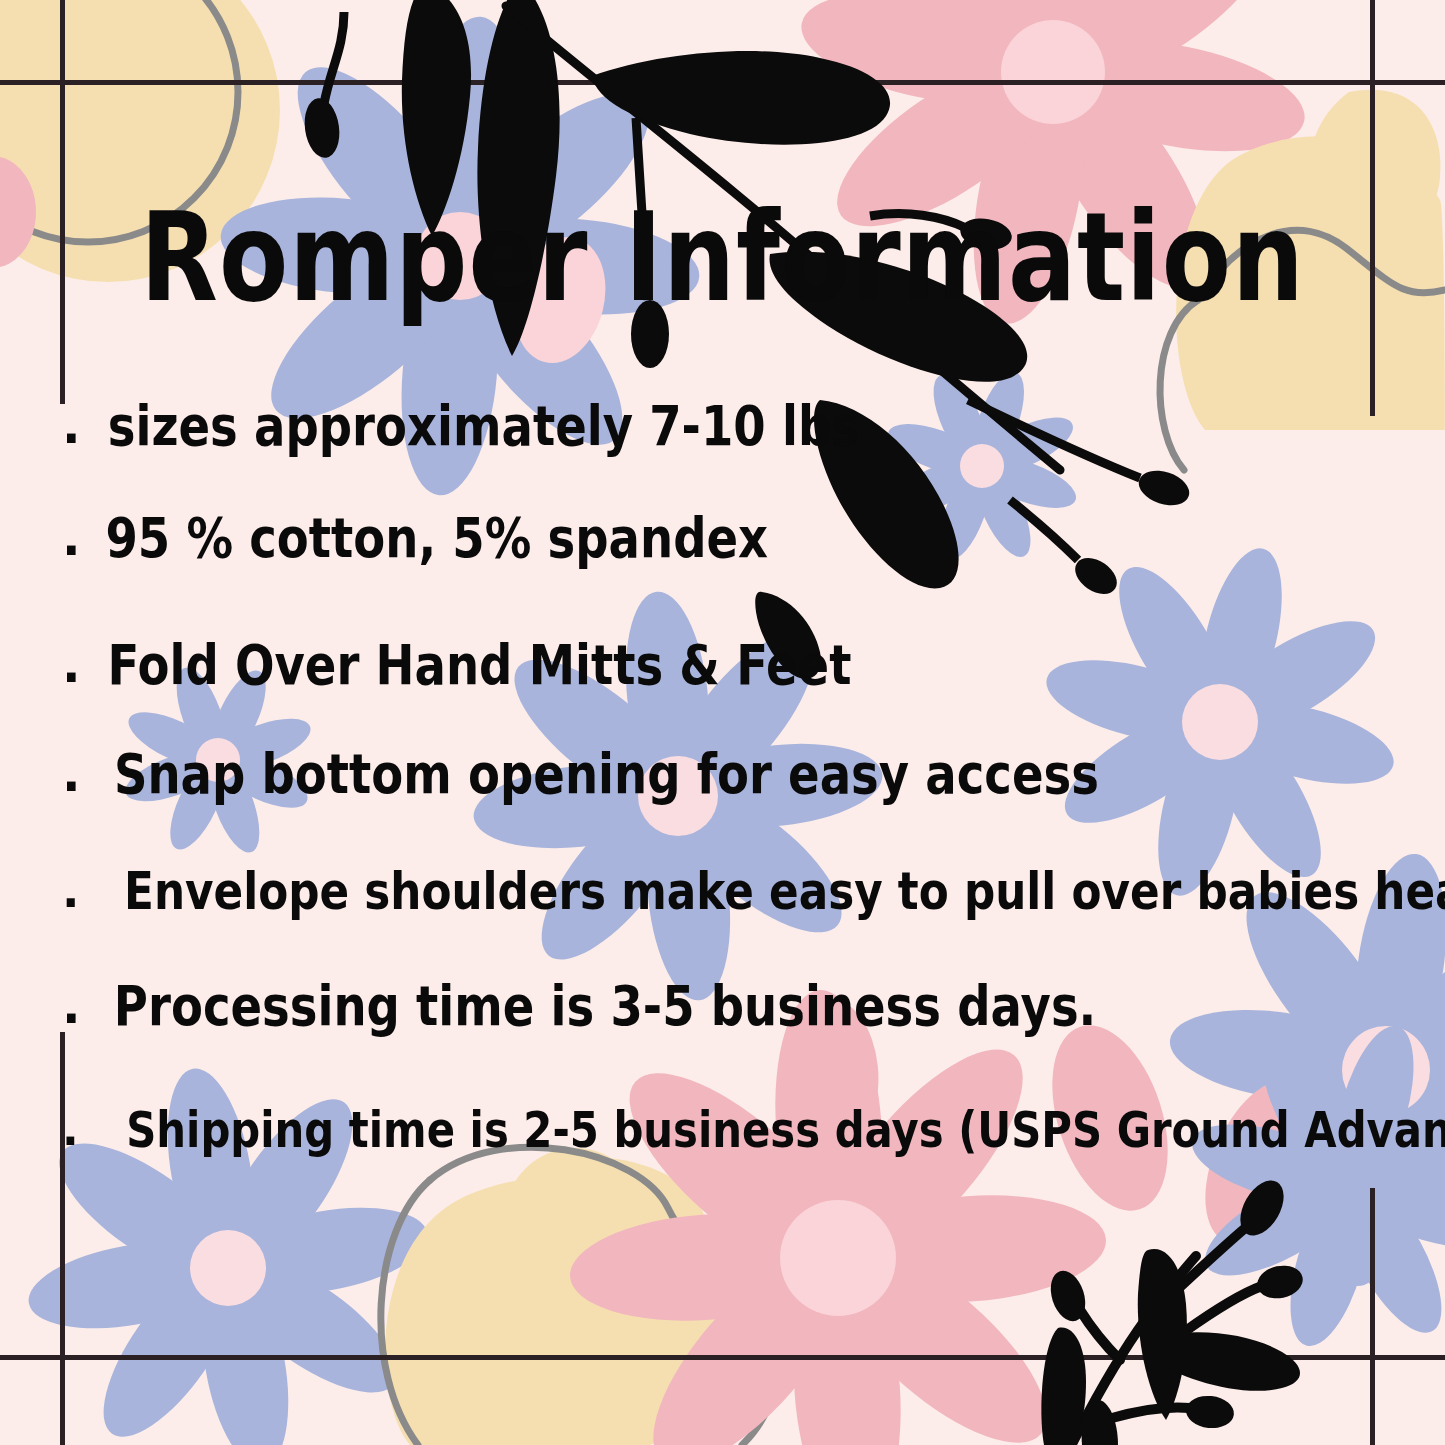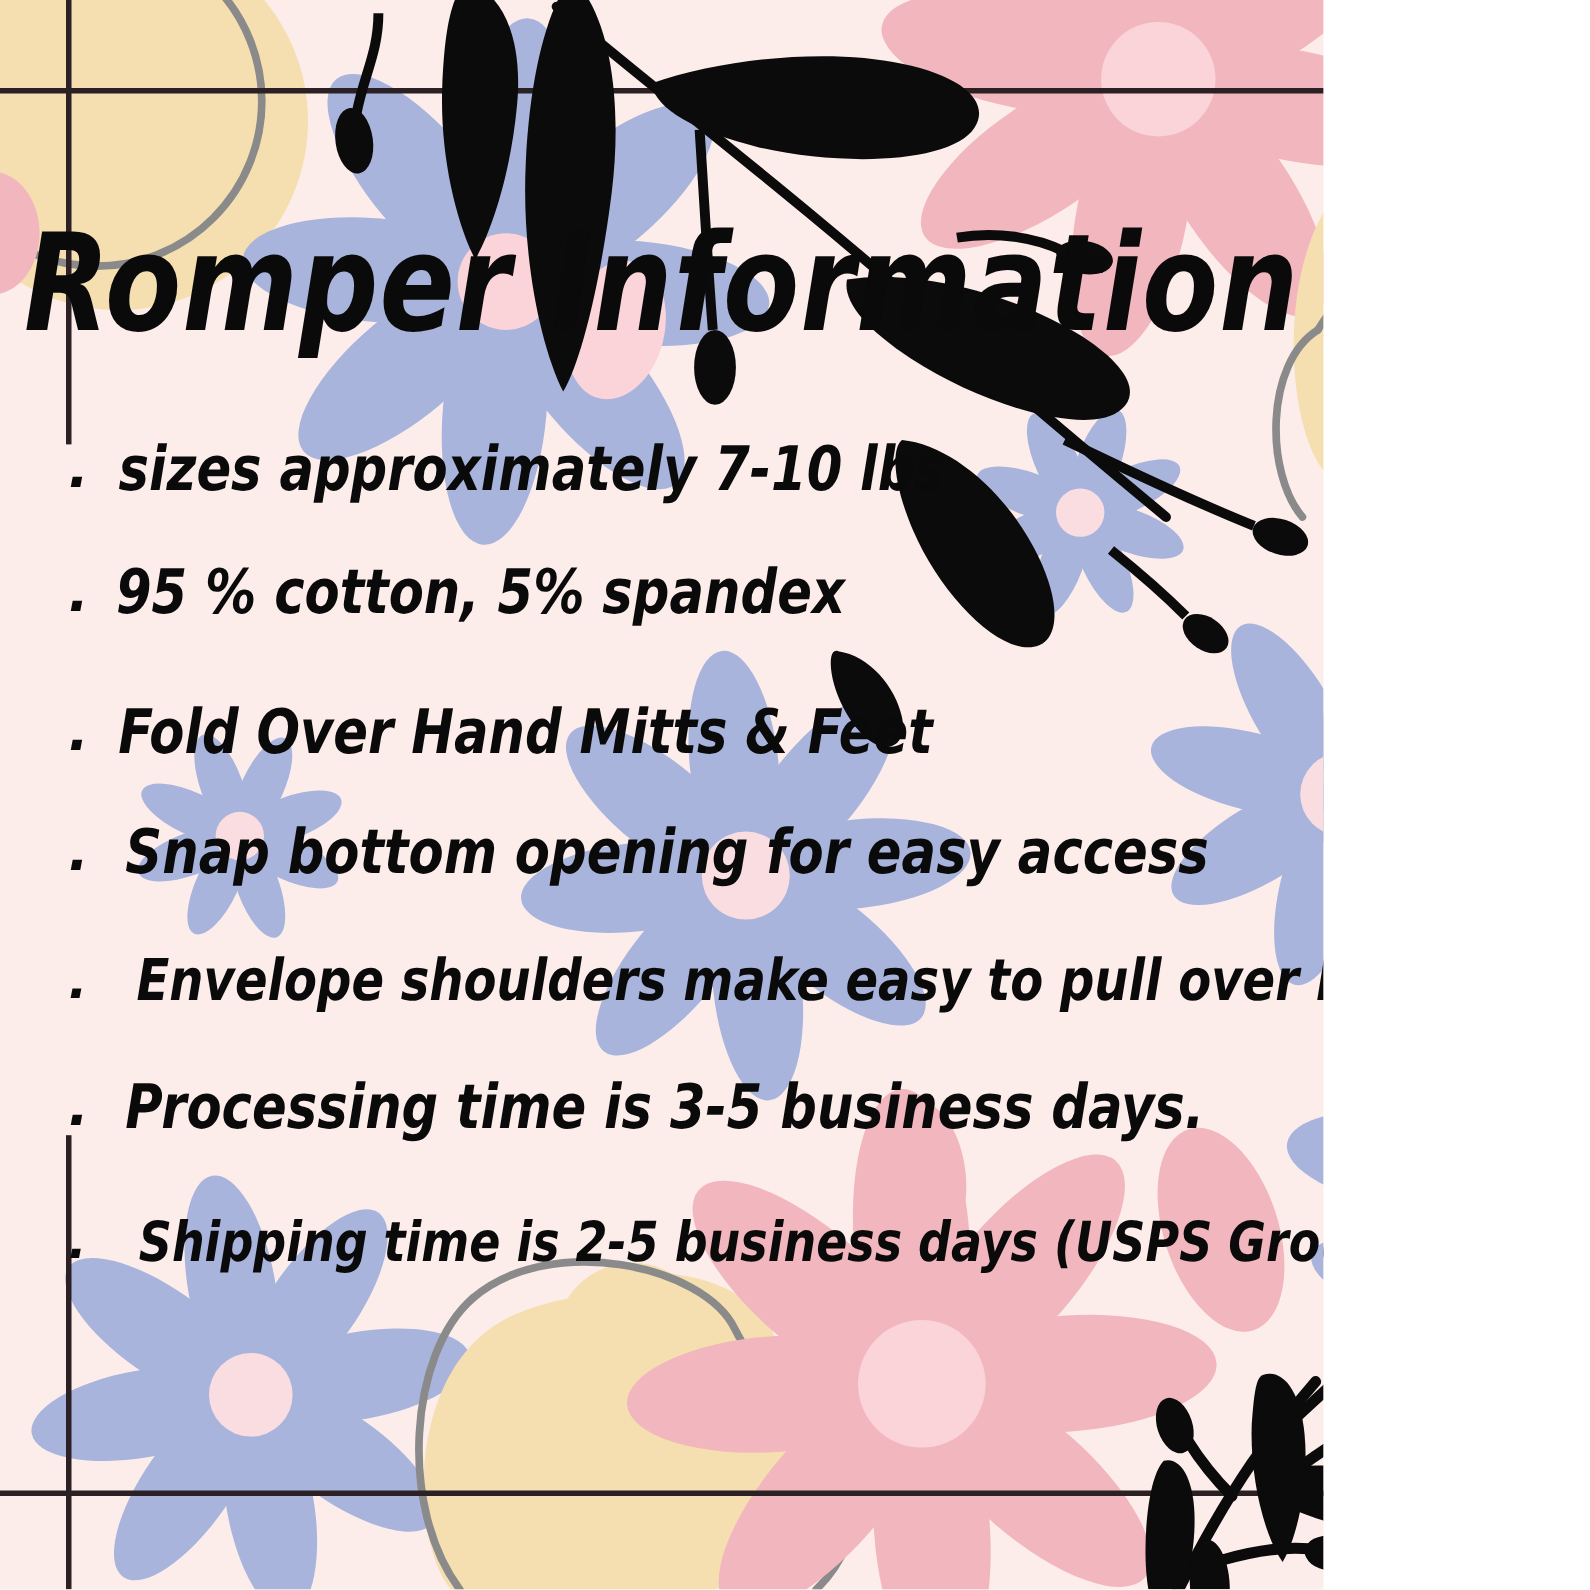--- a/index.html
+++ b/index.html
@@ -2,26 +2,25 @@
 <html><head>
 <meta charset="utf-8">
 <style>
   html, body {
     margin: 0;
     padding: 0;
     background: #ffffff;
   }
   #poster {
     position: relative;
-    width: 1203px;
+    width: 1445px;
     height: 1445px;
     overflow: hidden;
     background: #FCEDEA;
     font-family: "DejaVu Sans", sans-serif;
-    font-style: italic;
   }
   .layer {
     position: absolute;
     inset: 0;
     width: 1445px;
     height: 1445px;
   }
   #deco-back  { z-index: 1; }
   #frame      { z-index: 2; }
   #deco-front { z-index: 3; }

